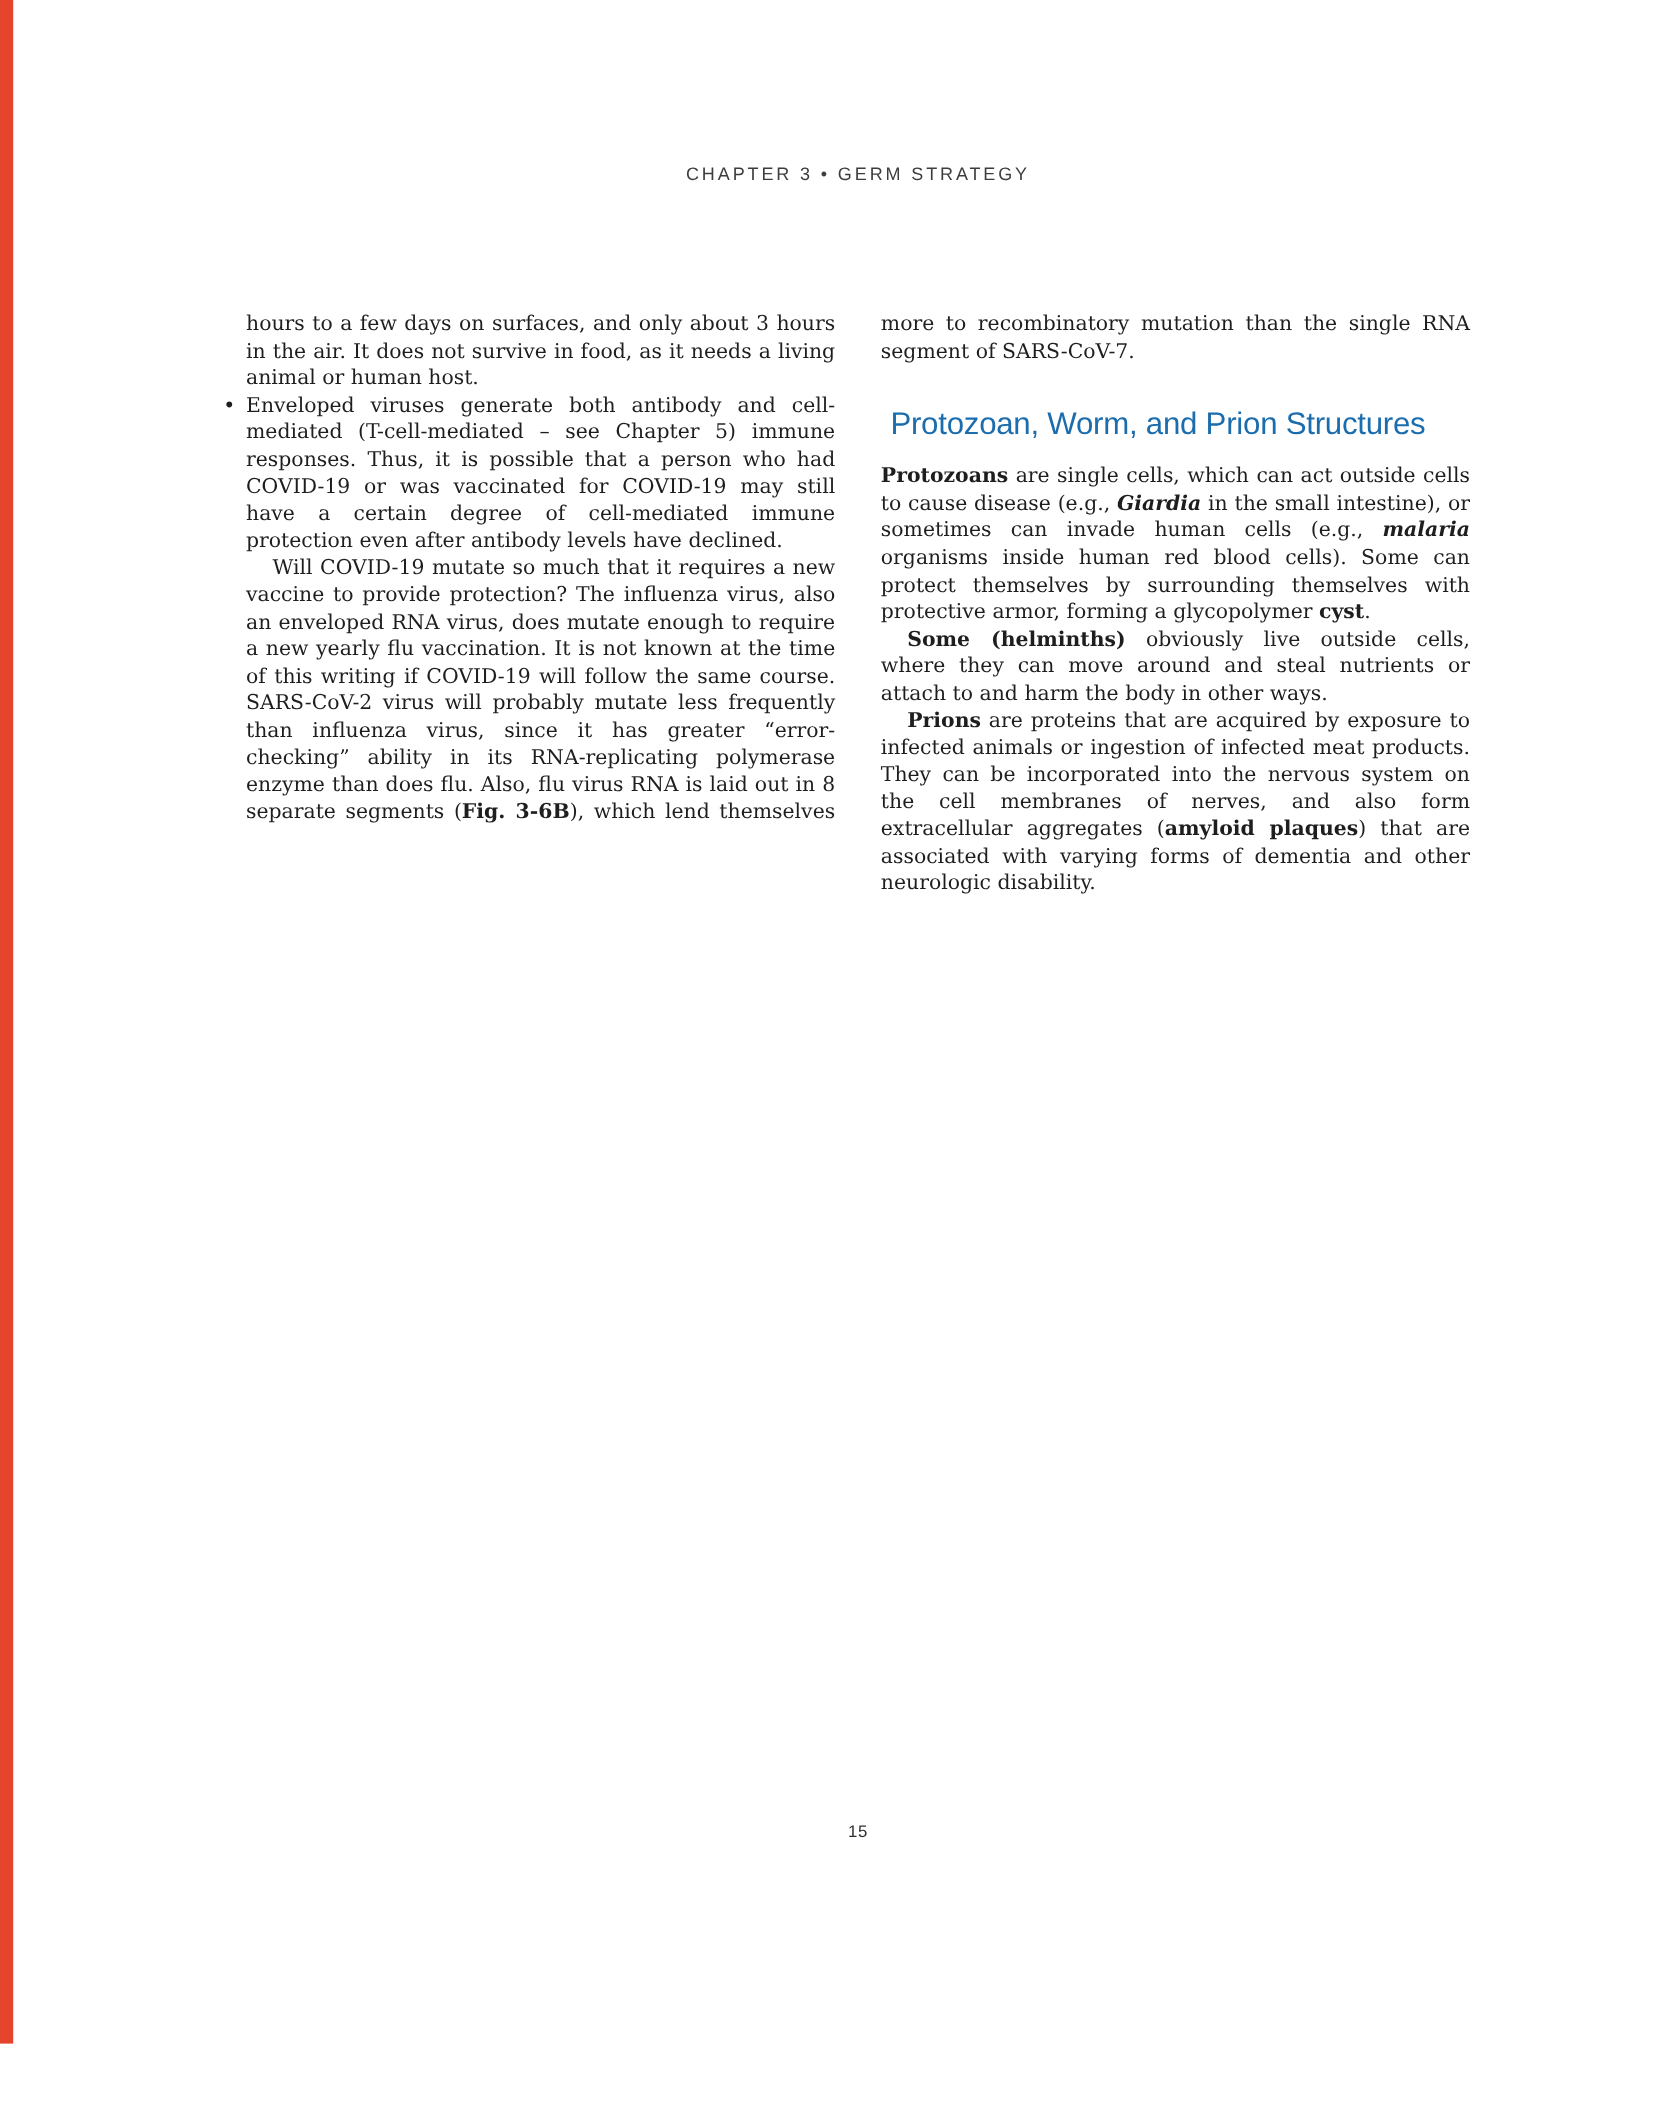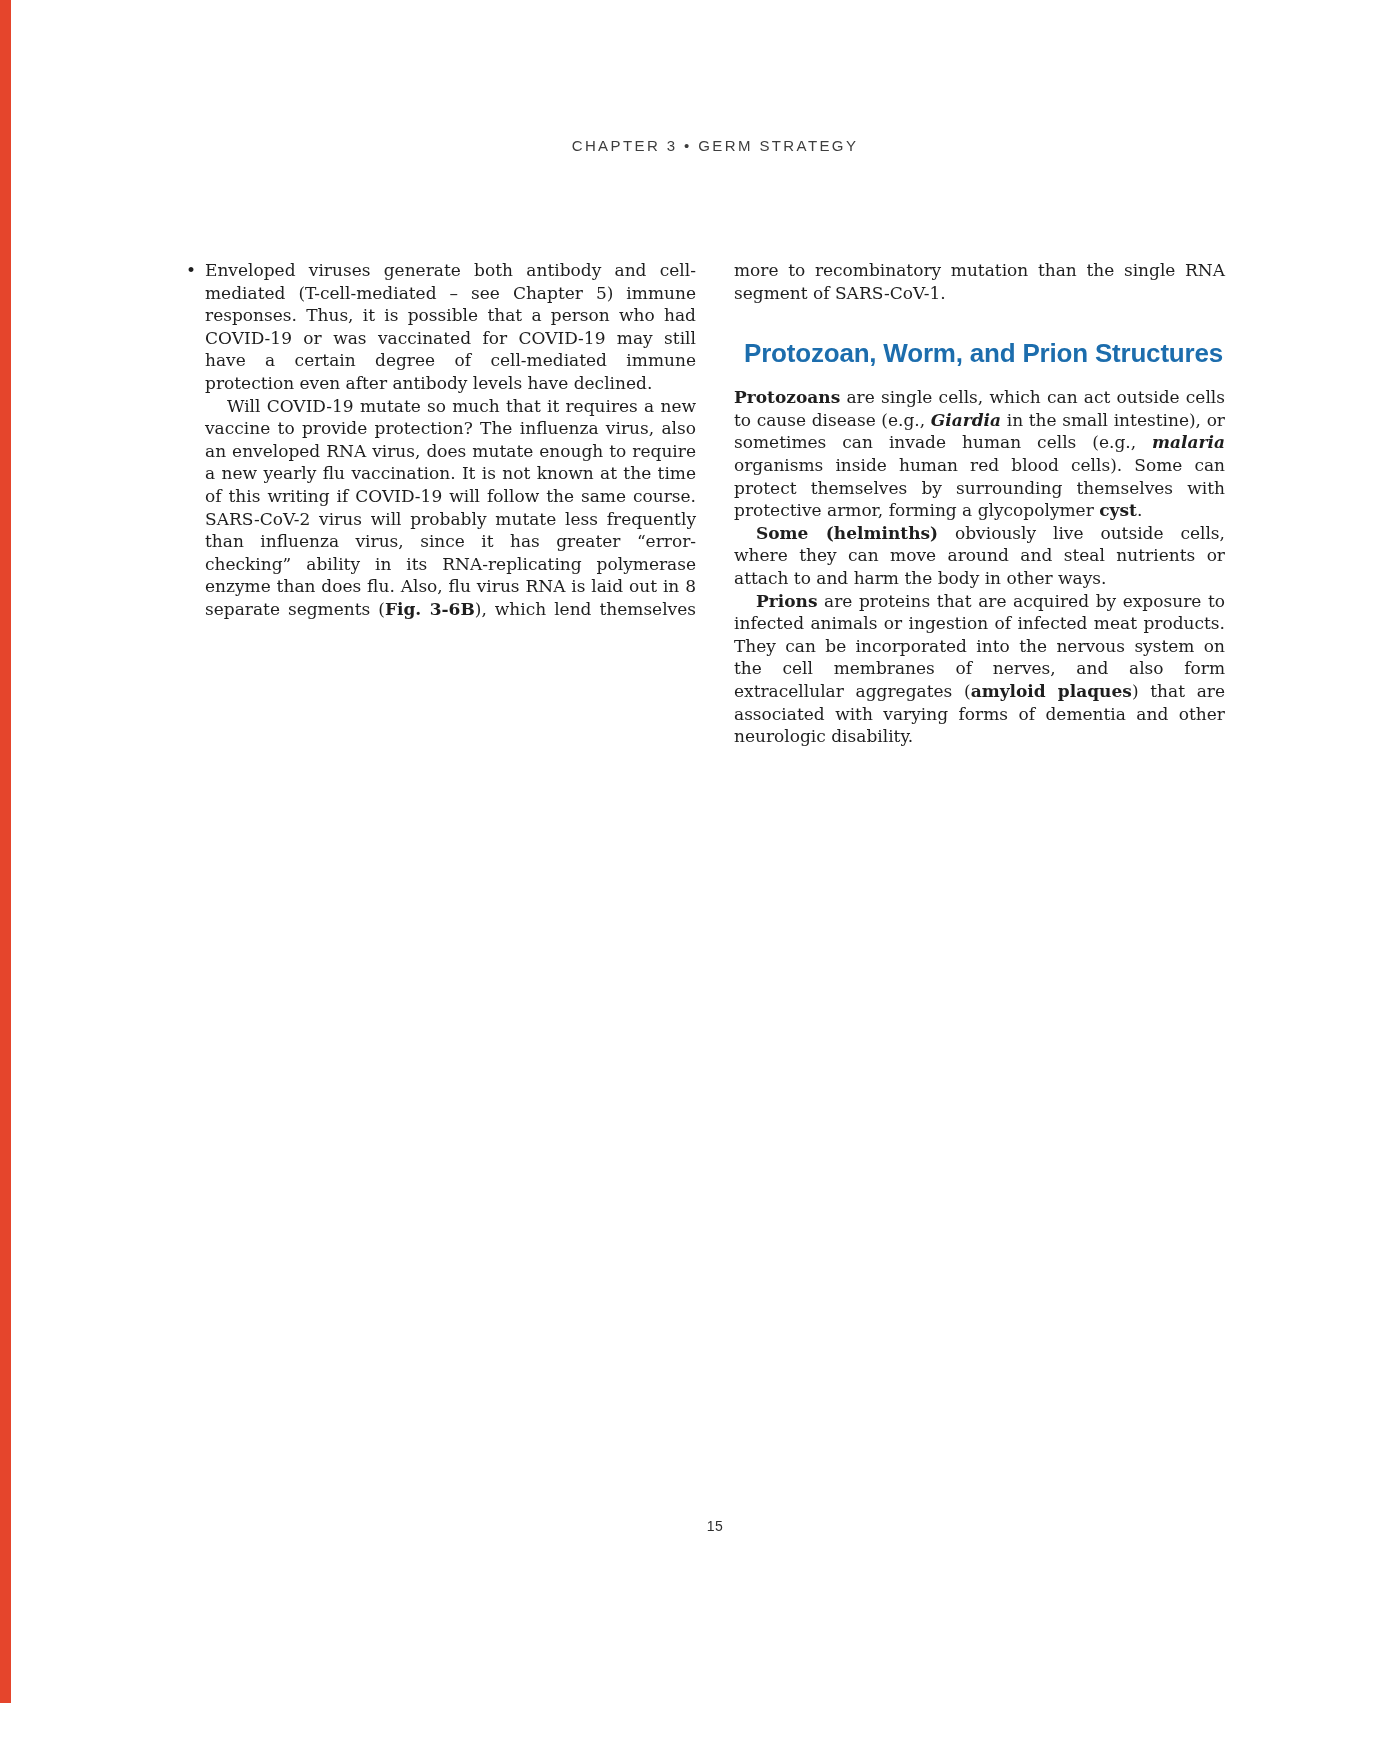--- a/index.html
+++ b/index.html
@@ -53,26 +53,26 @@
     position: absolute;
     left: -19px;
     top: 0;
     text-align: left;
   }
   .p-space { margin-top: 11px; }
   .indent { text-indent: 22px; }
   .justify-last { text-align-last: justify; }
   .section-heading {
     font-family: "Liberation Sans", sans-serif;
-    font-weight: 700;
+    font-weight: 400;
     font-size: 26px;
     line-height: 30px;
     letter-spacing: -0.2px;
     margin: 34px 0 18px 8px;
-    text-align: center;
+    text-align: left;
     color: #1c6dad;
   }
   .b { font-weight: 700; }
   .i { font-style: italic; font-weight: bold; }
   .page-number {
     position: absolute;
     left: 205px;
     top: 1518px;
     width: 1020px;
     text-align: center;
@@ -87,26 +87,27 @@
 
 <div class="page">
 
   <div class="red-bar" style="background: rgb(229, 69, 44);"></div>
 
   <div class="running-head">CHAPTER 3 • GERM STRATEGY</div>
 
   <div class="columns">
 
     <div class="col">
+      <p class="hang"><span>hours to a few days on surfaces, and only about 3 hours in the air. It does not survive in food, as it needs a living animal or human host.</span></p>
       <p class="bullet-item"><span class="bullet-marker">•</span><span><span>Enveloped viruses generate both antibody and cell-mediated (T-cell-mediated – see Chapter 5) immune responses. Thus, it is possible that a person who had COVID-19 or was vaccinated for COVID-19 may still have a certain degree of cell-mediated immune protection even after antibody levels have declined.</span></span></p>
       <p class="indent p-space justify-last"><span>Will COVID-19 mutate so much that it requires a new vaccine to provide protection? The influenza virus, also an enveloped RNA virus, does mutate enough to require a new yearly flu vaccination. It is not known at the time of this writing if COVID-19 will follow the same course. SARS-CoV-2 virus will probably mutate less frequently than influenza virus, since it has greater “error-checking” ability in its RNA-replicating polymerase enzyme than does flu. Also, flu virus RNA is laid out in 8 separate segments (</span><span class="b">Fig. 3-6B</span><span>), which lend themselves</span></p>
     </div>
 
     <div class="col">
-      <p><span>more to recombinatory mutation than the single RNA segment of SARS-CoV-1.</span></p>
+      <p><span>more to recombinatory mutation than the single RNA segment of SARS-CoV-7.</span></p>
       <h2 class="section-heading" style="color: rgb(28, 109, 173);">Protozoan, Worm, and Prion Structures</h2>
       <p><span class="b">Protozoans</span><span> are single cells, which can act outside cells to cause disease (e.g., </span><span class="i">Giardia</span><span> in the small intestine), or sometimes can invade human cells (e.g., </span><span class="i">malaria</span><span> organisms inside human red blood cells). Some can protect themselves by surrounding themselves with protective armor, forming a glycopolymer </span><span class="b">cyst</span><span>.</span></p>
       <p class="indent"><span class="b">Some (helminths)</span><span> obviously live outside cells, where they can move around and steal nutrients or attach to and harm the body in other ways.</span></p>
       <p class="indent"><span class="b">Prions</span><span> are proteins that are acquired by exposure to infected animals or ingestion of infected meat products. They can be incorporated into the nervous system on the cell membranes of nerves, and also form extracellular aggregates (</span><span class="b">amyloid plaques</span><span>) that are associated with varying forms of dementia and other neurologic disability.</span></p>
     </div>
 
   </div>
 
   <div class="page-number">15</div>
 

